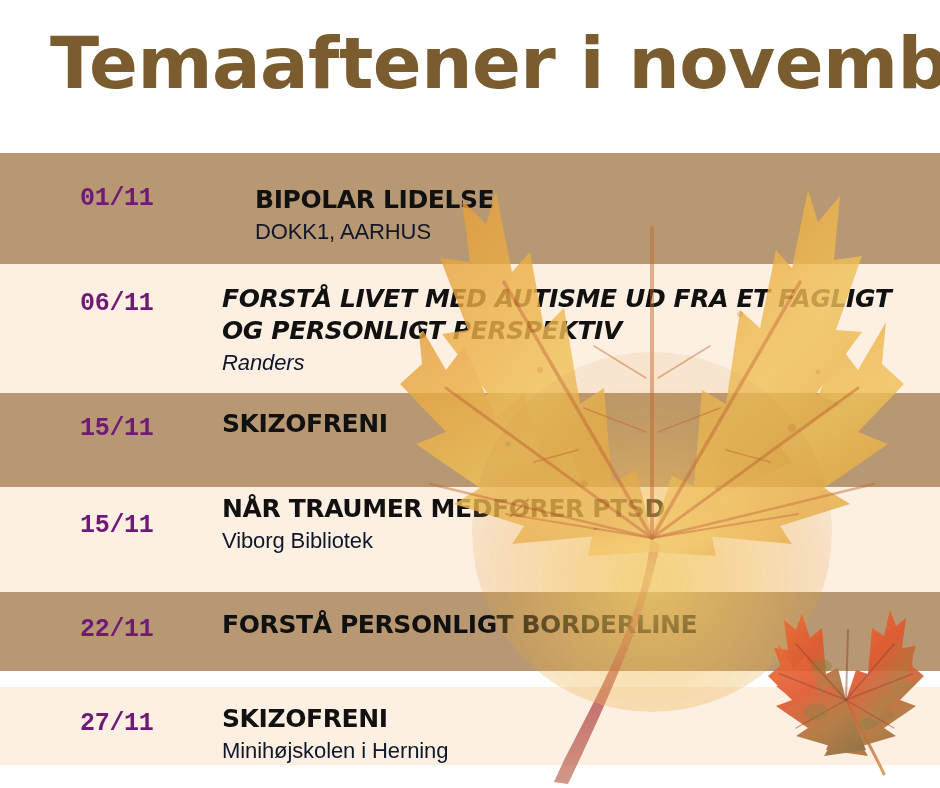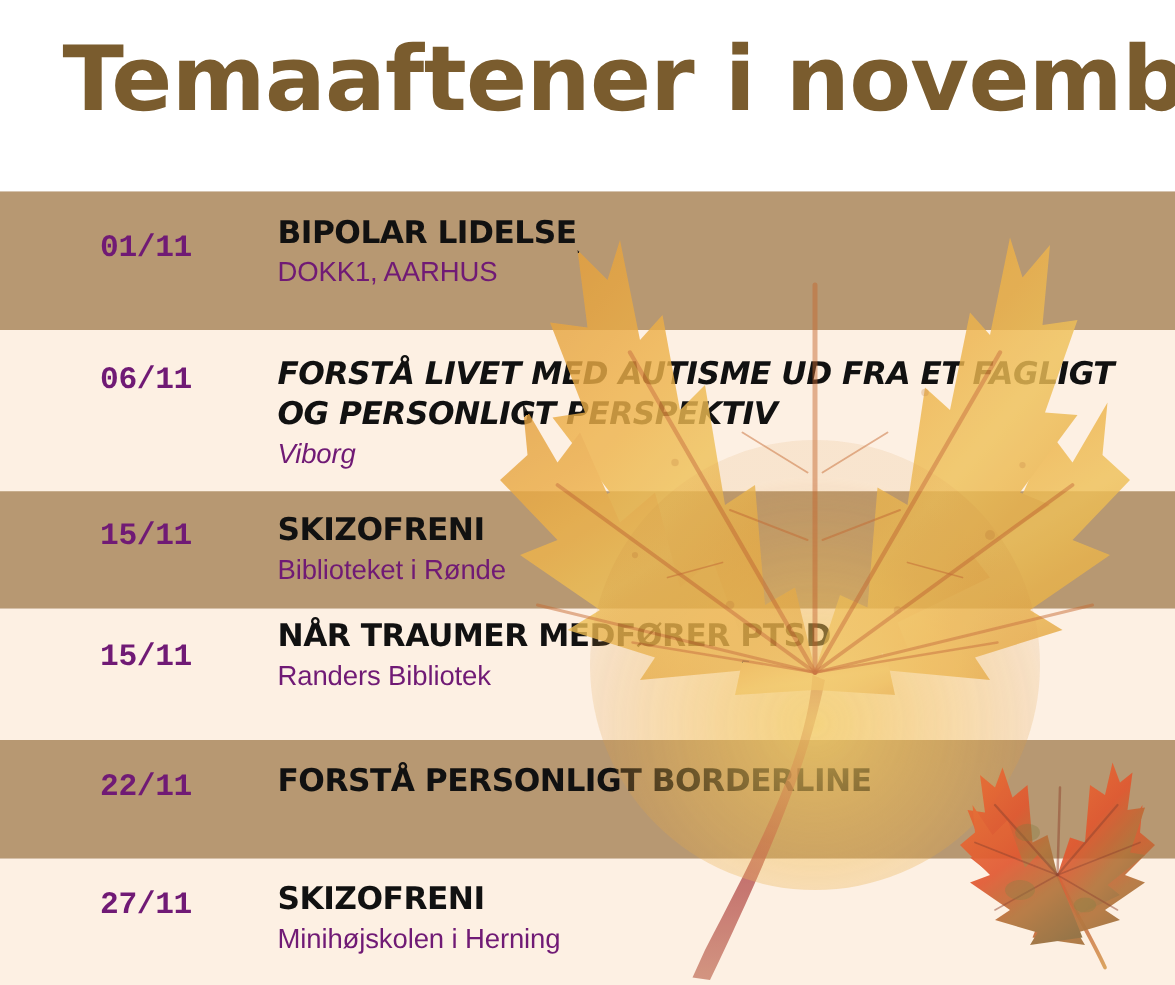--- a/index.html
+++ b/index.html
@@ -80,48 +80,48 @@
     font-weight: 700;
     color: #111111;
     letter-spacing: -0.4px;
     line-height: 1.28;
     margin: 0;
   }
   .row-venue {
     font-family: "Liberation Sans", sans-serif;
     font-size: 22px;
     font-weight: 400;
-    color: #701a75;
+    color: #0f172a;
     letter-spacing: -0.1px;
     line-height: 1.25;
     margin: 2px 0 0 0;
   }
 
   
   #row-0 { top: 153px; height: 111px; }
   #row-0 .row-date { top: 31px; }
-  #row-0 .row-body { top: 17px; }
+  #row-0 .row-body { top: 31px; margin-left: 33px; }
 
   #row-1 { top: 264px; height: 161px; }
   #row-1 .row-date { top: 25px; }
   #row-1 .row-body { top: 19px; font-style: italic; }
 
   #row-2 { top: 393px; height: 94px; }
   #row-2 .row-date { top: 21px; }
   #row-2 .row-body { top: 15px; }
 
   #row-3 { top: 487px; height: 105px; }
   #row-3 .row-date { top: 24px; }
   #row-3 .row-body { top: 6px; }
 
-  #row-4 { top: 592px; height: 95px; }
+  #row-4 { top: 592px; height: 79px; }
   #row-4 .row-date { top: 23px; }
   #row-4 .row-body { top: 17px; }
 
-  #row-5 { top: 687px; height: 101px; }
+  #row-5 { top: 687px; height: 78px; }
   #row-5 .row-date { top: 22px; }
   #row-5 .row-body { top: 16px; }
 
   
   .leaf-layer {
     position: absolute;
     left: 0;
     top: 0;
     width: 940px;
     height: 788px;
@@ -157,37 +157,36 @@
       <div class="row-body">
         <div class="row-title">BIPOLAR LIDELSE</div>
         <div class="row-venue">DOKK1, AARHUS</div>
       </div>
     </div>
 
     <div class="row cream" id="row-1">
       <div class="row-date">06/11</div>
       <div class="row-body">
         <div class="row-title">FORSTÅ LIVET MED AUTISME UD FRA ET FAGLIGT OG PERSONLIGT PERSPEKTIV</div>
-        <div class="row-venue">Viborg</div>
+        <div class="row-venue">Randers</div>
       </div>
     </div>
 
     <div class="row tan" id="row-2">
       <div class="row-date">15/11</div>
       <div class="row-body">
         <div class="row-title">SKIZOFRENI</div>
-        <div class="row-venue">Biblioteket i Rønde</div>
       </div>
     </div>
 
     <div class="row cream" id="row-3">
       <div class="row-date">15/11</div>
       <div class="row-body">
         <div class="row-title">NÅR TRAUMER MEDFØRER PTSD</div>
-        <div class="row-venue">Randers Bibliotek</div>
+        <div class="row-venue">Viborg Bibliotek</div>
       </div>
     </div>
 
     <div class="row tan" id="row-4">
       <div class="row-date">22/11</div>
       <div class="row-body">
         <div class="row-title">FORSTÅ PERSONLIGT BORDERLINE</div>
       </div>
     </div>
 

